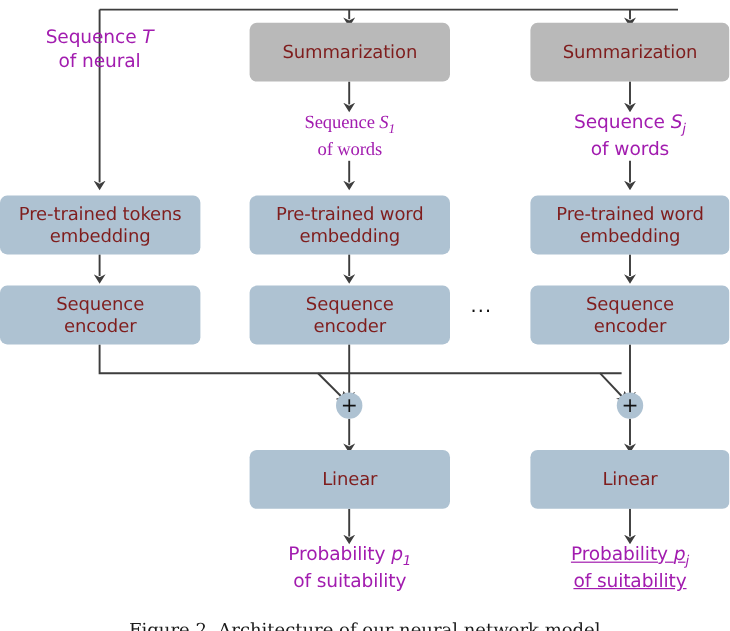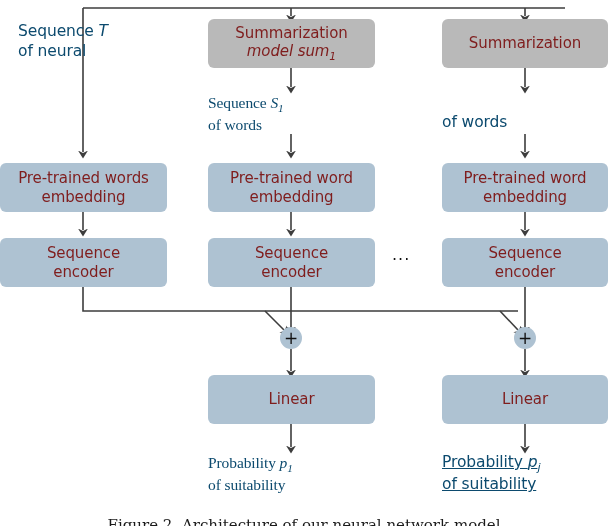--- a/index.html
+++ b/index.html
@@ -36,23 +36,24 @@
     line-height: 1.24;
     font-size: 15px;
     color: #7f1d1d;
     letter-spacing: -0.1px;
     z-index: 2;
   }
   .node.blue  { background: #aec2d2; }
   .node.gray  { background: #b9b9b9; }
   .label {
     position: absolute;
+    text-align: center;
     line-height: 1.26;
     font-size: 15.5px;
-    color: #0c4a6e;
+    color: #a21caf;
     letter-spacing: -0.1px;
     z-index: 2;
   }
   .adder {
     position: absolute;
     width: 22px;
     height: 22px;
     border-radius: 50%;
     background: #aec2d2;
     z-index: 3;
@@ -131,36 +132,35 @@
     </g>
   </svg>
 
   <div class="label" style="left:18px; top:22px; width:130px;">
     <span>Sequence <em class="ital">T</em></span><br>
     <span>of neural</span>
   </div>
 
   <div class="node blue" style="left:0px; top:163px; width:167px; height:49px;">
     <span>
-      <span>Pre-trained words</span><br>
+      <span>Pre-trained tokens</span><br>
       <span>embedding</span>
     </span>
   </div>
 
   <div class="node blue" style="left:0px; top:238px; width:167px; height:49px;">
     <span>
       <span>Sequence</span><br>
       <span>encoder</span>
     </span>
   </div>
 
   <div class="node gray" style="left:208px; top:19px; width:167px; height:49px;">
     <span>
       <span>Summarization</span><br>
-      <em class="ital">model sum<sub>1</sub></em>
     </span>
   </div>
 
   <div class="label" style="left:208px; top:93px; width:167px;font-family:Liberation Serif, serif;">
     <span>Sequence <em class="ital">S<sub>1</sub></em></span><br>
     <span>of words</span>
   </div>
 
   <div class="node blue" style="left:208px; top:163px; width:167px; height:49px;">
     <span>
@@ -177,33 +177,33 @@
   </div>
 
   <div class="adder" style="left:280px; top:327px;">
     <span class="plus-glyph">+</span>
   </div>
 
   <div class="node blue" style="left:208px; top:375px; width:167px; height:49px;">
     <span>Linear</span>
   </div>
 
-  <div class="label" style="left:208px; top:453px; width:167px;font-family:Liberation Serif, serif;">
+  <div class="label" style="left:208px; top:453px; width:167px;">
     <span>Probability <em class="ital">p<sub>1</sub></em></span><br>
     <span>of suitability</span>
   </div>
 
   <div class="node gray" style="left:442px; top:19px; width:166px; height:49px;">
     <span>
       <span>Summarization</span><br>
     </span>
   </div>
 
   <div class="label" style="left:442px; top:93px; width:166px;">
-    <br>
+    <span>Sequence <em class="ital">S<sub>j</sub></em></span><br>
     <span>of words</span>
   </div>
 
   <div class="node blue" style="left:442px; top:163px; width:166px; height:49px;">
     <span>
       <span>Pre-trained word</span><br>
       <span>embedding</span>
     </span>
   </div>
 

